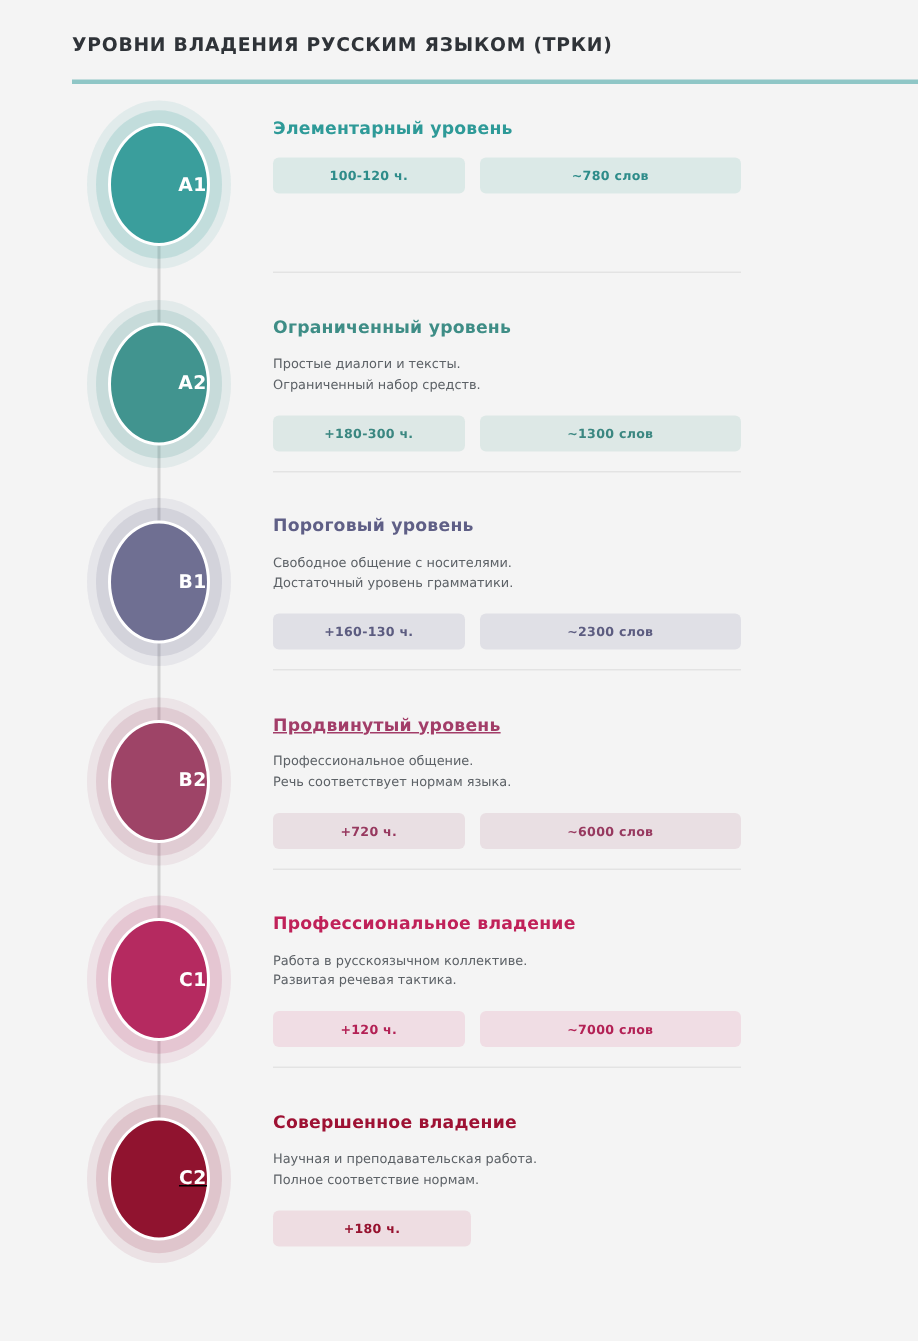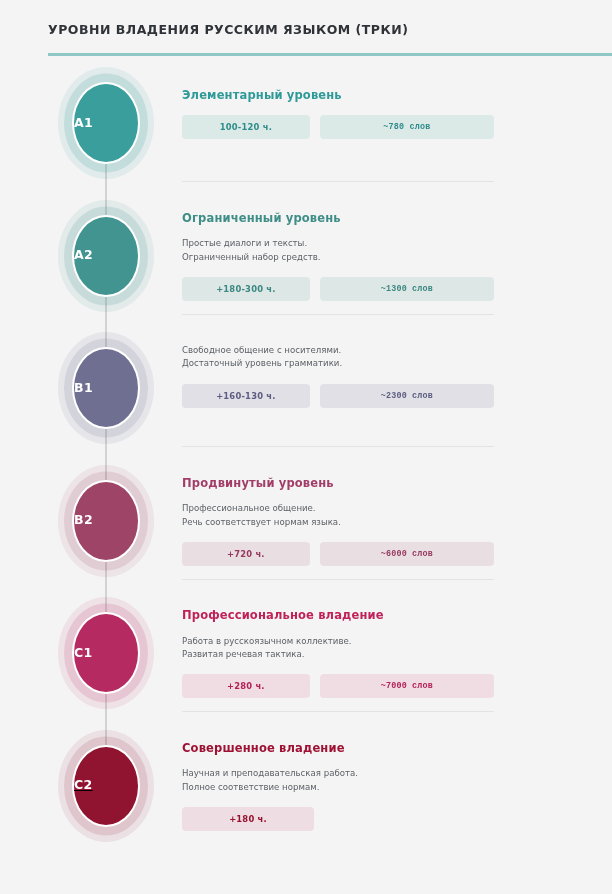--- a/index.html
+++ b/index.html
@@ -81,21 +81,21 @@
   }
   .halo-outer { width: 96px;  height: 112px; }
   .halo-mid   { width: 84px;  height: 99px;  }
   .bubble {
     width: 68px;
     height: 82px;
     border: 2.5px solid #ffffff;
     box-sizing: border-box;
     display: flex;
     align-items: center;
-    justify-content: flex-start;
+    justify-content: flex-end;
   }
   .bubble-label {
     font-size: 12.5px;
     font-weight: bold;
     color: #ffffff;
     letter-spacing: 0.4px;
     line-height: 1;
   }
 
   
@@ -128,21 +128,21 @@
     border-radius: 4px;
     display: flex;
     align-items: center;
     justify-content: center;
     font-size: 8.4px;
     font-weight: bold;
     letter-spacing: 0.2px;
     box-sizing: border-box;
   }
   .badge-hours { width: 132px; }
-  .badge-words { width: 180px; font-family: Liberation Mono, monospace; }
+  .badge-words { width: 180px; }
 
   .row-sep {
     position: absolute;
     left: 182px;
     width: 312px;
     height: 1px;
     background: #e3e3e3;
     top: 124px;
   }
 </style>
@@ -159,21 +159,21 @@
 
 <div class="level-row" style="top: 0px;">
       <div class="node">
         <div class="halo halo-outer" style="background: rgba(58, 158, 156, 0.1);"></div>
         <div class="halo halo-mid" style="background: rgba(58, 158, 156, 0.18);"></div>
         <div class="bubble" style="background: rgb(58, 158, 156);">
           <span class="bubble-label">A1</span>
         </div>
       </div>
       <div class="content">
-        <div class="level-title" style="color: rgb(46, 154, 152); margin-top: 10px;">Элементарный уровень</div>
+        <div class="level-title" style="color: rgb(46, 154, 152);">Элементарный уровень</div>
         <div class="badges">
           <div class="badge badge-hours" style="background: rgb(219, 233, 231); color: rgb(46, 140, 138);">100-120 ч.</div>
           <div class="badge badge-words" style="background: rgb(219, 233, 231); color: rgb(46, 140, 138);">~780 слов</div>
         </div>
       </div>
       <div class="row-sep" style="background: rgb(227, 227, 227);"></div>
     </div>
     <div class="level-row" style="top: 132.5px;">
       <div class="node">
         <div class="halo halo-outer" style="background: rgba(65, 148, 143, 0.1);"></div>
@@ -195,39 +195,40 @@
     </div>
     <div class="level-row" style="top: 265px;">
       <div class="node">
         <div class="halo halo-outer" style="background: rgba(111, 111, 146, 0.1);"></div>
         <div class="halo halo-mid" style="background: rgba(111, 111, 146, 0.16);"></div>
         <div class="bubble" style="background: rgb(111, 111, 146);">
           <span class="bubble-label">B1</span>
         </div>
       </div>
       <div class="content">
+        <div class="level-title" style="color: rgb(95, 95, 134);">Пороговый уровень</div>
         <div class="level-desc">Свободное общение с носителями.
 Достаточный уровень грамматики.</div>
         <div class="badges">
           <div class="badge badge-hours" style="background: rgb(224, 224, 230); color: rgb(92, 92, 128);">+160-130 ч.</div>
           <div class="badge badge-words" style="background: rgb(224, 224, 230); color: rgb(92, 92, 128);">~2300 слов</div>
         </div>
       </div>
       <div class="row-sep" style="background: rgb(227, 227, 227);"></div>
     </div>
     <div class="level-row" style="top: 397.5px;">
       <div class="node">
         <div class="halo halo-outer" style="background: rgba(158, 68, 103, 0.09);"></div>
         <div class="halo halo-mid" style="background: rgba(158, 68, 103, 0.15);"></div>
         <div class="bubble" style="background: rgb(158, 68, 103);">
           <span class="bubble-label">B2</span>
         </div>
       </div>
       <div class="content">
-        <div class="level-title" style="color: rgb(162, 61, 104);">Продвинутый уровень</div>
+        <div class="level-title" style="color: rgb(162, 61, 104); text-decoration: underline;">Продвинутый уровень</div>
         <div class="level-desc">Профессиональное общение.
 Речь соответствует нормам языка.</div>
         <div class="badges">
           <div class="badge badge-hours" style="background: rgb(233, 223, 227); color: rgb(151, 57, 95);">+720 ч.</div>
           <div class="badge badge-words" style="background: rgb(233, 223, 227); color: rgb(151, 57, 95);">~6000 слов</div>
         </div>
       </div>
       <div class="row-sep" style="background: rgb(227, 227, 227);"></div>
     </div>
     <div class="level-row" style="top: 530px;">
@@ -236,21 +237,21 @@
         <div class="halo halo-mid" style="background: rgba(181, 42, 96, 0.15);"></div>
         <div class="bubble" style="background: rgb(181, 42, 96);">
           <span class="bubble-label">C1</span>
         </div>
       </div>
       <div class="content">
         <div class="level-title" style="color: rgb(192, 33, 89);">Профессиональное владение</div>
         <div class="level-desc">Работа в русскоязычном коллективе.
 Развитая речевая тактика.</div>
         <div class="badges">
-          <div class="badge badge-hours" style="background: rgb(240, 221, 228); color: rgb(179, 33, 85);">+280 ч.</div>
+          <div class="badge badge-hours" style="background: rgb(240, 221, 228); color: rgb(179, 33, 85);">+120 ч.</div>
           <div class="badge badge-words" style="background: rgb(240, 221, 228); color: rgb(179, 33, 85);">~7000 слов</div>
         </div>
       </div>
       <div class="row-sep" style="background: rgb(227, 227, 227);"></div>
     </div>
     <div class="level-row" style="top: 662.5px;">
       <div class="node">
         <div class="halo halo-outer" style="background: rgba(144, 19, 47, 0.08);"></div>
         <div class="halo halo-mid" style="background: rgba(144, 19, 47, 0.13);"></div>
         <div class="bubble" style="background: rgb(144, 19, 47); text-decoration: underline;">

